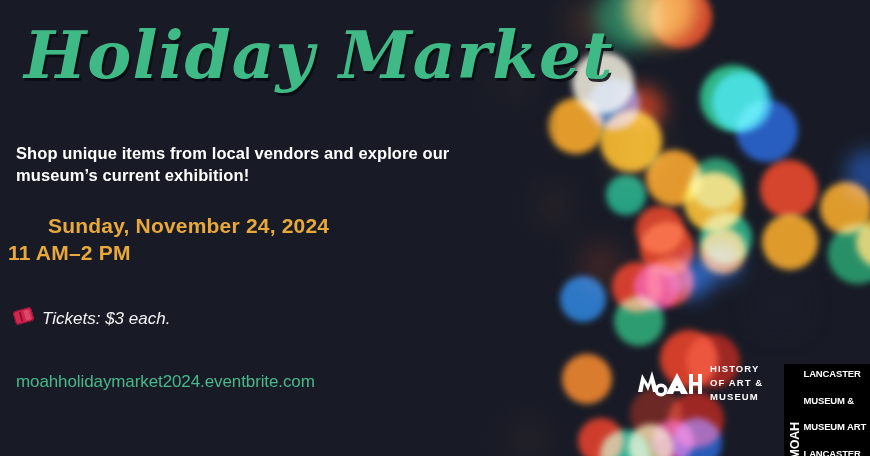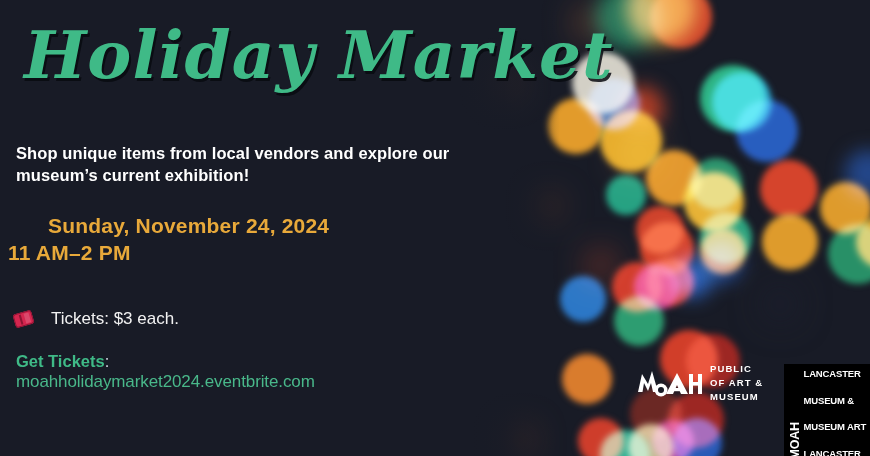--- a/index.html
+++ b/index.html
@@ -109,23 +109,24 @@
     color: #e9d3b0;
     letter-spacing: 0.55px;
     white-space: nowrap;
   }
 
   #tickets-row {
     position: absolute;
     left: 14px;
     top: 309px;
     display: flex;
-    align-items: center;
-    gap: 18px;
-    white-space: nowrap;
+    align-items: flex-start;
+    gap: 9px;
+    white-space: nowrap;
+    font-style: italic;
   }
   .ticket-icon {
     display: inline-block;
     width: 19px;
     height: 14px;
     background: #d5264f;
     border-radius: 3px;
     transform: rotate(-16deg);
     position: relative;
     box-shadow: inset 0 0 0 1px #8e1433;
@@ -306,23 +307,20 @@
     <div id="subtitle">Shop unique items from local vendors and explore our museum’s current exhibition!</div>
 
     <div id="date-line">Sunday, November 24, 2024</div>
     <div id="time-line">11 AM–2 PM</div>
 
     <div id="tickets-row">
       <span class="ticket-icon"></span>
       <span id="tickets-text">Tickets: $3 each.</span>
     </div>
 
-    <div id="get-tickets-line">
-      <span id="get-tickets-label">Get Tickets</span><span id="get-tickets-colon">:</span>
-    </div>
 
     <div id="ticket-url">moahholidaymarket2024.eventbrite.com</div>
 
 
     <div id="logo-moah">
       <div id="moah-mark">
         <svg width="66" height="42" viewBox="0 0 66 42" xmlns="http://www.w3.org/2000/svg">
           <g fill="#ffffff">
 
             <path d="M2 30 L6 12 L12 22 L16 9 L22 30 L17 30 L15 21 L12 29 L8 21 L6.5 30 Z"></path>
@@ -334,21 +332,21 @@
             <rect x="53" y="12" width="4" height="20"></rect>
             <rect x="62" y="12" width="4" height="20"></rect>
             <rect x="53" y="20" width="13" height="3.6"></rect>
 
             <circle cx="25" cy="28" r="6.5"></circle>
           </g>
           <circle cx="25" cy="28" r="3" fill="#181b26"></circle>
         </svg>
       </div>
       <div id="moah-wordmark">
-        <div>PUBLIC</div>
+        <div>HISTORY</div>
         <div>OF ART &amp;</div>
         <div>MUSEUM</div>
       </div>
     </div>
 
     <div id="logo-foundation">
       <div id="foundation-vertical">MOAH</div>
       <div id="foundation-lines">
         <span>LANCASTER</span>
         <span>MUSEUM &amp;</span>

